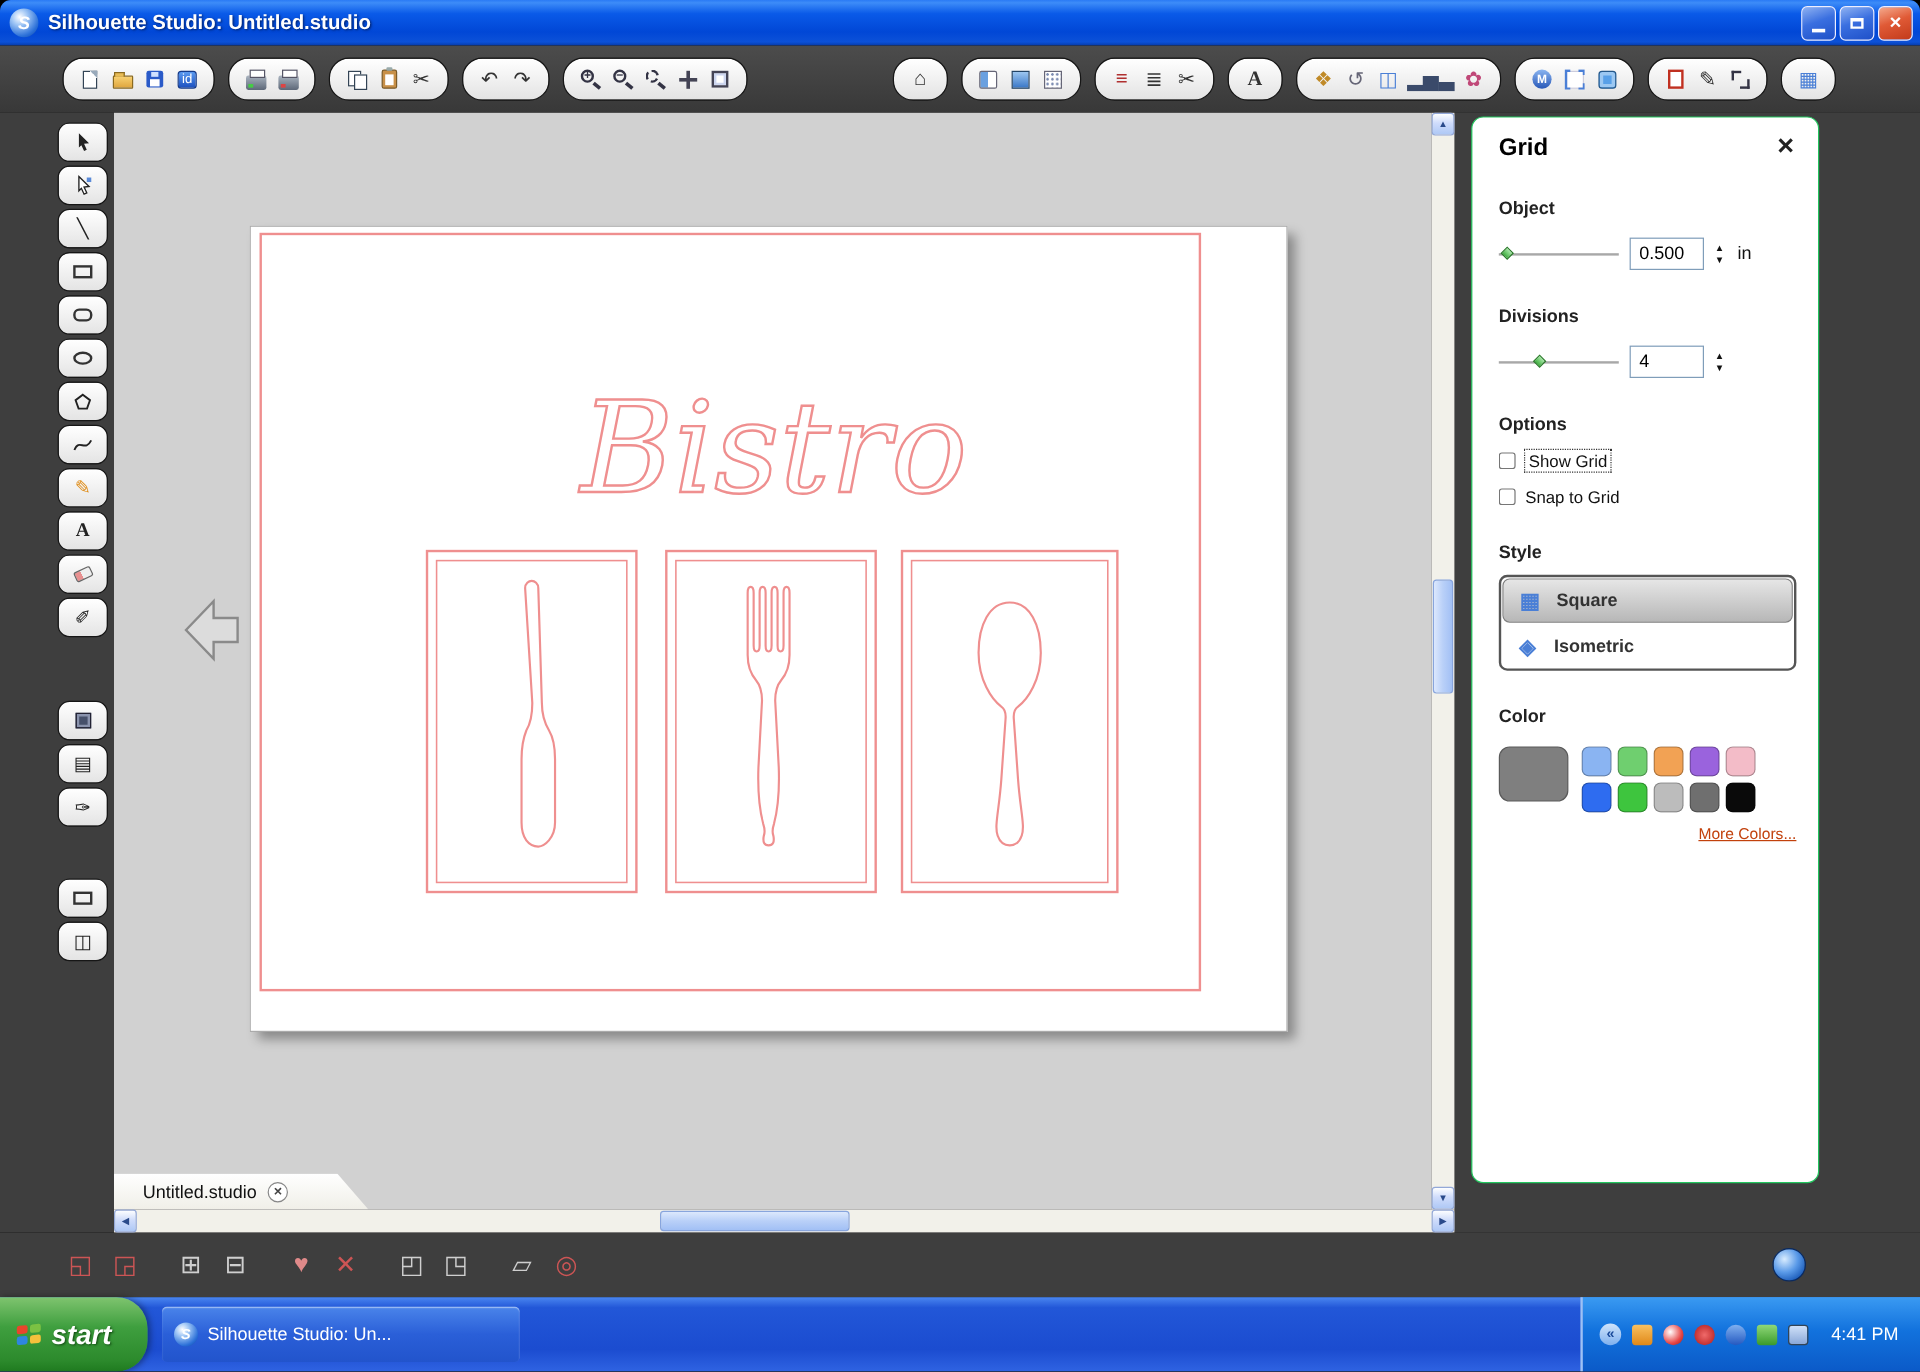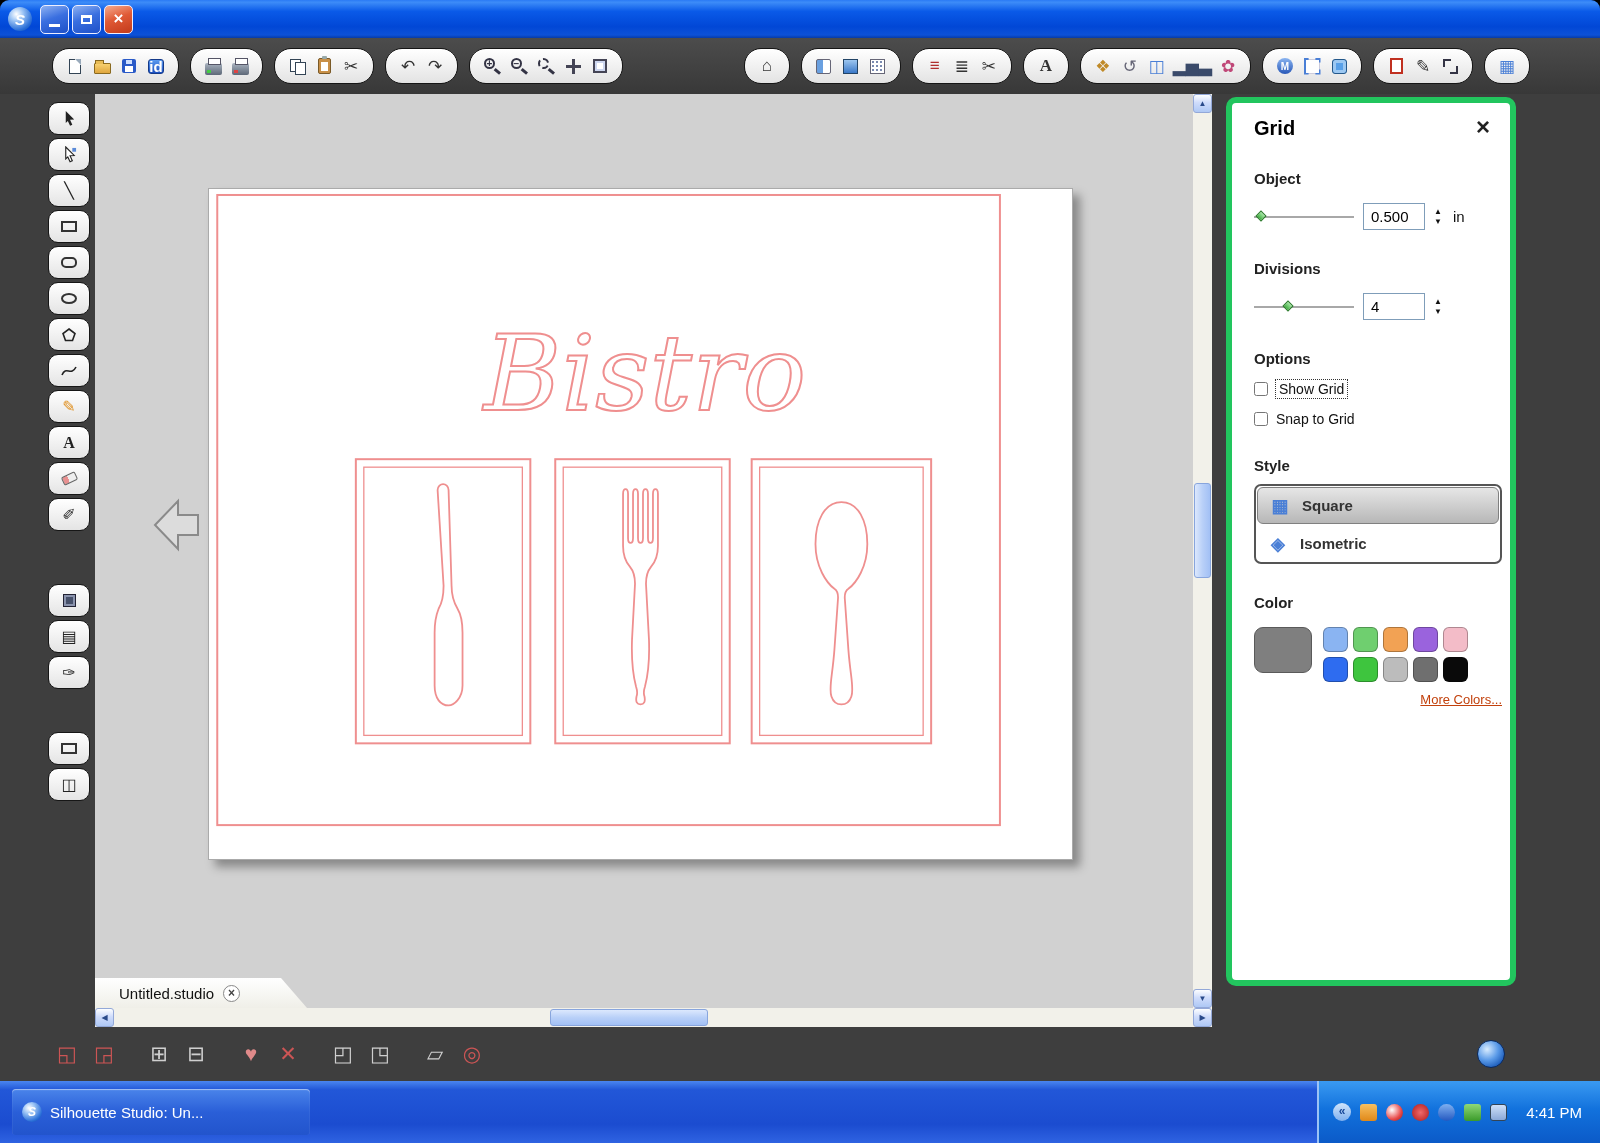--- a/index.html
+++ b/index.html
@@ -35,21 +35,21 @@
 
   
   .ic-page { width:12px; height:15px; background:#fff; border:1px solid #345; position:relative; }
   .ic-page::after { content:""; position:absolute; right:-1px; top:-1px; border:3px solid; border-color:#9ab #9ab #fff #fff; }
   .ic-folder { width:17px; height:11px; background:linear-gradient(#f7d070,#dfa63e); border:1px solid #8a6a20; border-radius:1px; position:relative; margin-top:4px; }
   .ic-folder::before { content:""; position:absolute; top:-4px; left:0; width:7px; height:3px; background:#e8bc56; border:1px solid #8a6a20; border-bottom:none; }
   .ic-floppy { width:14px; height:14px; background:#2a5ac8; border-radius:2px; position:relative; }
   .ic-floppy::before { content:""; position:absolute; left:3px; bottom:1px; width:8px; height:6px; background:#fff; }
   .ic-floppy::after { content:""; position:absolute; left:4px; top:1px; width:6px; height:4px; background:#cfe0ff; }
   .ic-lib { width:16px; height:15px; background:linear-gradient(#5a9af0,#1c50c0); border:1px solid #143a8a; border-radius:3px;
-    color:#fff; font-size:15px; font-weight:bold; display:flex; align-items:center; justify-content:center; }
+    color:#fff; font-size:11px; font-weight:normal; display:flex; align-items:center; justify-content:center; }
   .ic-printer { width:17px; height:12px; background:linear-gradient(#aab4c0,#5d6878); border-radius:2px; position:relative; margin-top:5px; }
   .ic-printer::before { content:""; position:absolute; top:-5px; left:3px; width:11px; height:5px; background:#fff; border:1px solid #556; }
   .ic-printer::after { content:""; position:absolute; bottom:2px; left:2px; width:4px; height:3px; background:#4c4; }
   .ic-printer.alt::after { background:#d44; }
   .ic-copy { width:15px; height:15px; position:relative; }
   .ic-copy::before, .ic-copy::after { content:""; position:absolute; width:9px; height:11px; background:#fff; border:1px solid #345; }
   .ic-copy::before { left:0; top:0; } .ic-copy::after { left:5px; top:3px; }
   .ic-clip { width:13px; height:16px; background:#c89048; border-radius:2px; border:1px solid #7a5a28; position:relative; }
   .ic-clip::before { content:""; position:absolute; top:-3px; left:3px; width:5px; height:3px; background:#9aa; border-radius:1px; }
   .ic-clip::after { content:""; position:absolute; left:2px; right:2px; top:3px; bottom:2px; background:#fff; }
@@ -109,21 +109,21 @@
   .hscroll { height:19px; flex:0 0 19px; background:#f2f1ea; position:relative; display:flex; justify-content:space-between; }
   .sc-btn { width:19px; height:19px; flex:0 0 19px; border:1px solid #93a8d8; border-radius:3px;
     background:linear-gradient(#fdfeff,#cfdcfb 45%,#aec8f5); color:#2a4a8a; font-size:8px; display:flex; align-items:center; justify-content:center; }
   .vthumb { position:absolute; left:1px; top:389px; width:17px; height:95px; border:1px solid #88a5dd; border-radius:3px;
     background:linear-gradient(90deg,#dce8fd,#b9d0f8 50%,#a2c0f5); }
   .hthumb { position:absolute; top:1px; left:455px; width:158px; height:17px; border:1px solid #88a5dd; border-radius:3px;
     background:linear-gradient(#dce8fd,#b9d0f8 50%,#a2c0f5); }
 
   
   .right-area { width:388px; flex:0 0 388px; background:#3e3e3e; }
-  .grid-panel { width:290px; height:889px; margin:3px 0 0 14px; background:#fff; border:6px solid #22c55e; border-radius:10px;
+  .grid-panel { width:290px; height:889px; margin:3px 0 0 14px; background:#fff; border:1px solid #22c55e; border-radius:10px;
     padding:14px 20px 0 22px; }
   .gp-head { display:flex; justify-content:space-between; align-items:flex-start; }
   .gp-title { font-size:20px; font-weight:bold; color:#000; }
   .gp-close { font-size:24px; line-height:20px; color:#222; font-weight:bold; }
   .gp-label { font-size:15px; font-weight:bold; color:#222; margin-top:30px; }
   .slider-row { display:flex; align-items:center; gap:9px; margin-top:16px; }
   .slider { position:relative; width:100px; height:2px; background:#a8a8a8; }
   .knob { position:absolute; top:-4px; width:8px; height:8px; background:linear-gradient(#a8e8a8,#3fae3f); border:1px solid #2a7a2a; transform:rotate(45deg); }
   .p8 { left:3px; } .p30 { left:30px; }
   .val-input { width:62px; height:27px; border:1px solid #7f9db9; font-size:15px; padding:2px 7px; font-family:"Liberation Sans", sans-serif; }
@@ -183,20 +183,21 @@
   .ti-screen { background:linear-gradient(#cfe0f8,#8aa8d8); border:1px solid #345; }
   .clock { color:#fff; font-size:15px; margin-left:10px; }
 </style>
 </head>
 <body>
 
 <div class="app">
 
   <div class="titlebar">
     <span class="logo">S</span>
+    <span class="title">Silhouette Studio: Untitled.studio</span>
     <div class="win-controls">
       <button class="wc">
           <span class="glyph-min"></span>
         </button>
       <button class="wc">
           <span class="glyph-max"></span>
         </button>
       <button class="wc close">×</button>
     </div>
   </div>
@@ -503,20 +504,29 @@
     <span class="bi pink gap18">♥</span>
     <span class="bi red">✕</span>
     <span class="bi gap18">◰</span>
     <span class="bi">◳</span>
     <span class="bi gap18">▱</span>
     <span class="bi red">◎</span>
     <span class="globe"></span>
   </div>
 
   <div class="taskbar">
+    <div class="start-btn">
+      <span class="flag">
+        <span class="f1"></span>
+          <span class="f2"></span>
+          <span class="f3"></span>
+          <span class="f4"></span>
+      </span>
+      <span>start</span>
+    </div>
     <div class="task-btn">
       <span class="logo-mini">S</span>
       <span class="task-label">Silhouette Studio: Un...</span>
     </div>
     <div class="tray">
       <span class="tray-chev">«</span>
       <span class="tray-ic ti-orange"></span>
       <span class="tray-ic ti-ball"></span>
       <span class="tray-ic ti-red"></span>
       <span class="tray-ic ti-blue"></span>

